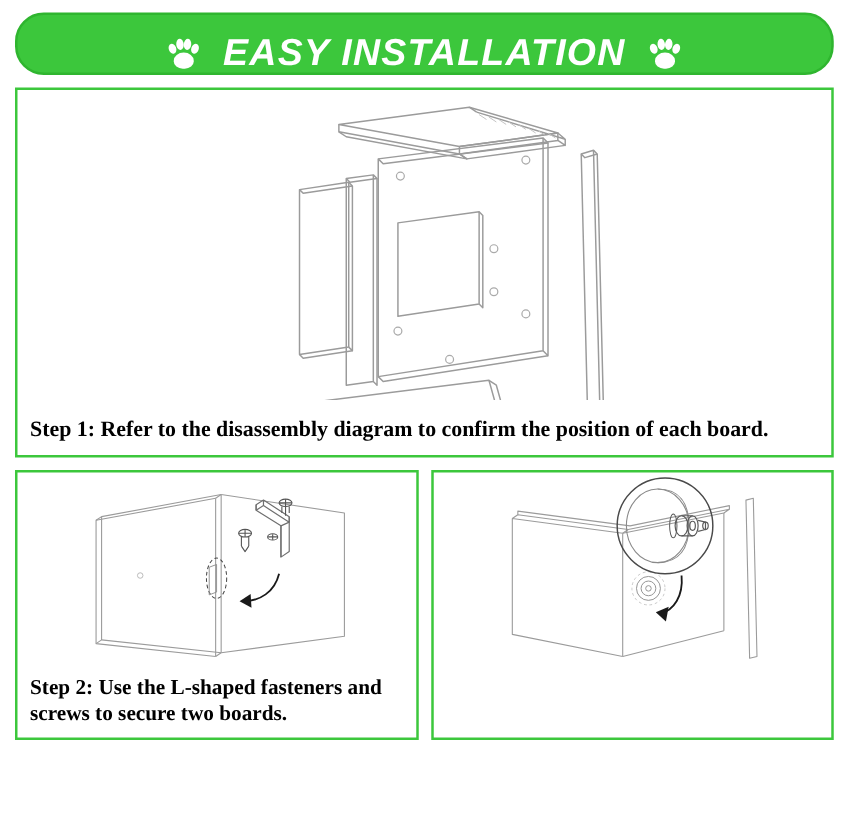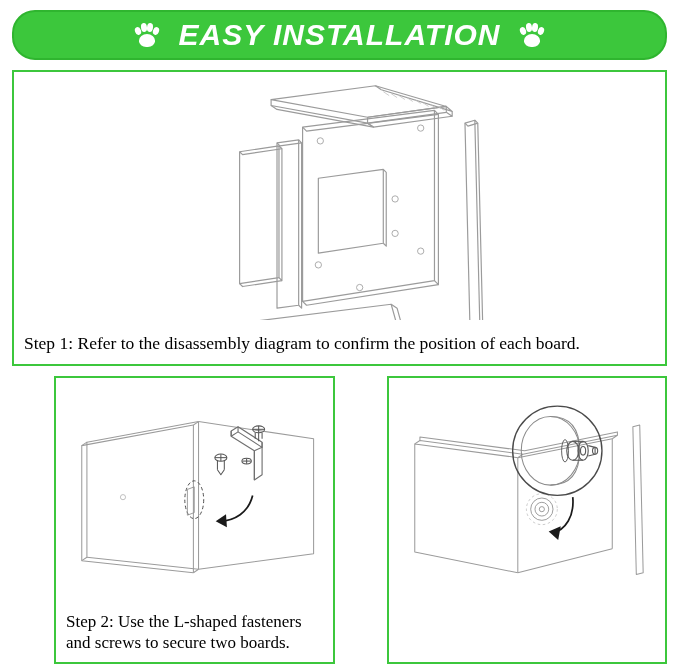--- a/index.html
+++ b/index.html
@@ -19,21 +19,21 @@
     width: 679px;
     height: 667px;
     box-sizing: border-box;
     padding: 6px 6px 6px 6px;
   }
 
   
   .header {
     position: relative;
     display: flex;
-    align-items: center;
+    align-items: flex-end;
     justify-content: center;
     gap: 16px;
     margin: 4px 6px 10px 6px;
     height: 46px;
     background: #3cc73c;
     border-radius: 23px;
     border: 2px solid #2fb52f;
   }
   .header-title {
     font-family: "Liberation Sans", sans-serif;
@@ -79,37 +79,37 @@
     height: 296px;
   }
   .row-2 {
     display: flex;
     gap: 10px;
     margin: 0 6px;
     height: 288px;
   }
   .panel-2, .panel-3 {
     flex: 1 1 0;
-    height: 288px;
-    margin-left: 42px;
+    height: 216px;
   }
   .panel-art {
     position: absolute;
     left: 0; right: 0; top: 0;
     bottom: 56px;
   }
   .panel-1 .panel-art { bottom: 44px; }
   .caption {
     position: absolute;
     left: 0; right: 0; bottom: 0;
     padding: 0 10px 8px 10px;
     font-size: 17.5px;
     line-height: 1.28;
     font-family: "Liberation Serif", serif;
     color: #000;
+    font-weight: bold;
   }
   .panel-1 .caption {
     font-size: 17.5px;
     padding-bottom: 10px;
   }
   .panel-2 .caption, .panel-3 .caption {
     font-size: 17px;
   }
   svg { display: block; }
 </style>

